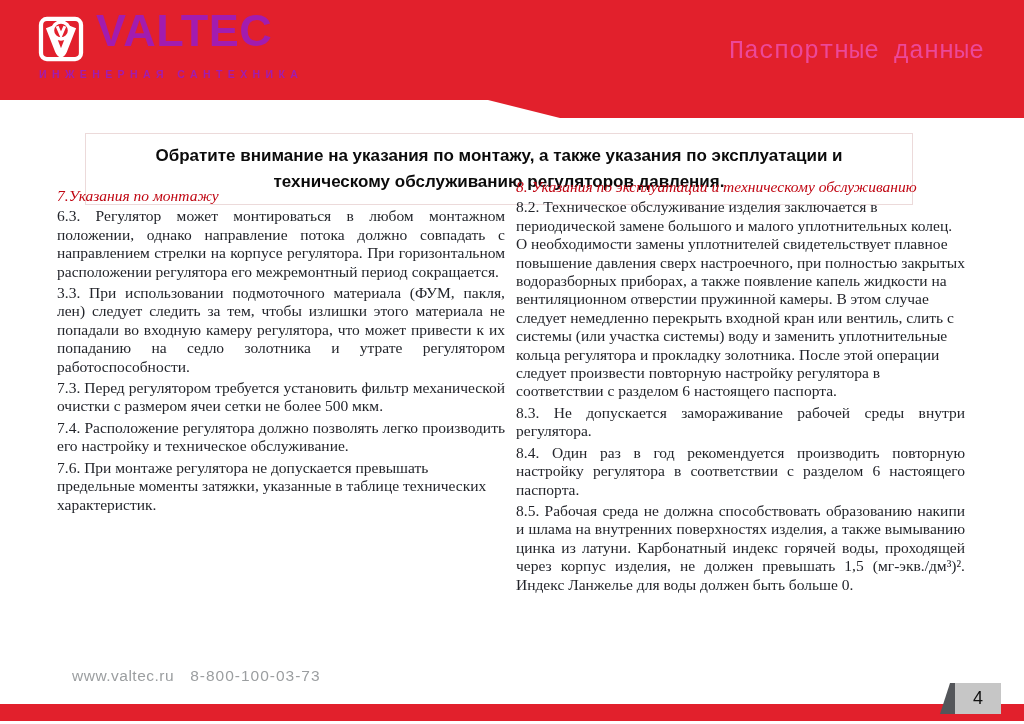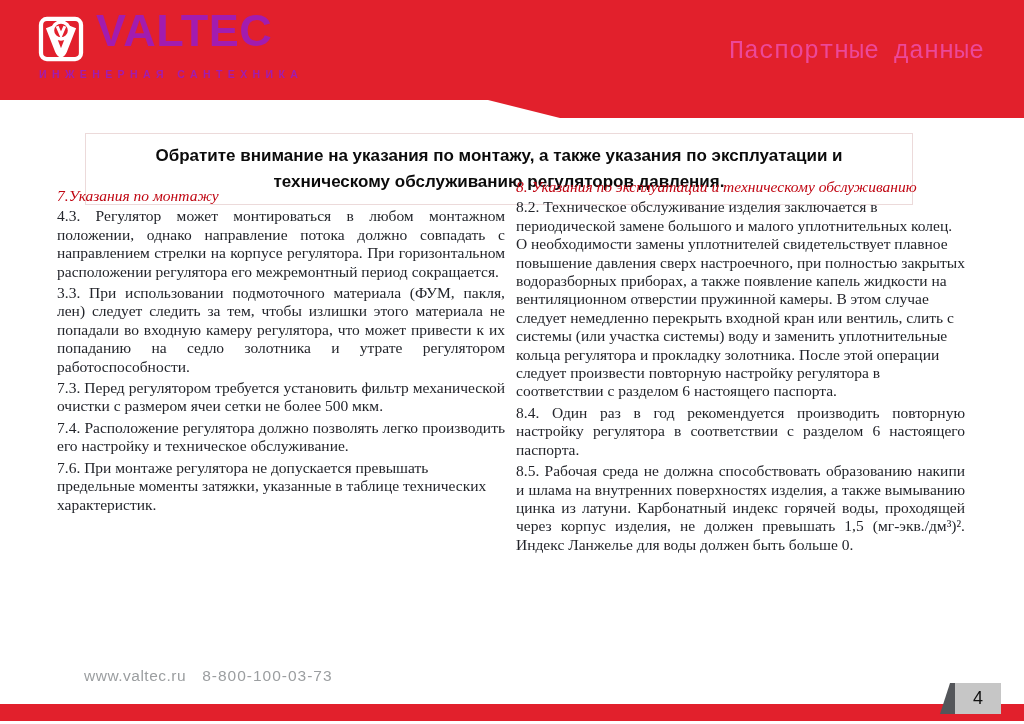--- a/index.html
+++ b/index.html
@@ -46,21 +46,21 @@
     margin:0 0 2px 0;font-size:15.5px;font-weight:normal;font-style:italic;
     color:#C00511;
   }
   .doc-col p{margin:0 0 3px 0;}
   .doc-col p.justify{text-align:justify;}
   .doc-col p.left{text-align:left;}
   .col-install{left:57px;top:187px;width:448px;}
   .col-operate{left:516px;top:178px;width:449px;}
   
   .footer-contacts{
-    position:absolute;left:84px;top:667px;
+    position:absolute;left:72px;top:667px;
     color:#9B9EA0;font-size:15.5px;letter-spacing:0.5px;
   }
   .footer-contacts .phone{margin-left:16px;letter-spacing:1px;}
   .bottom-bar{
     position:absolute;left:0;top:704px;width:1024px;height:17px;
     background:#E2202C;z-index:1;
   }
   .page-accent{
     position:absolute;left:945px;top:683px;width:16px;height:31px;
     background:#54565A;transform:skewX(-18deg);z-index:2;
@@ -93,30 +93,31 @@
   </div>
 
   <div class="slide-title">Паспортные данные</div>
 
   <div class="notice-box">
     <span>Обратите внимание на указания по монтажу, а также указания по эксплуатации и техническому обслуживанию регуляторов давления.</span>
   </div>
 
   <div class="doc-col col-install">
     <h3>7.Указания по монтажу</h3>
-    <p class="justify">4.3. Регулятор может монтироваться в любом монтажном положении, однако направление потока должно совпадать с направлением стрелки на корпусе регулятора. При горизонтальном расположении регулятора его межремонтный период сокращается.</p>
+    <p class="justify">6.3. Регулятор может монтироваться в любом монтажном положении, однако направление потока должно совпадать с направлением стрелки на корпусе регулятора. При горизонтальном расположении регулятора его межремонтный период сокращается.</p>
     <p class="justify">3.3. При использовании подмоточного материала (ФУМ, пакля, лен) следует следить за тем, чтобы излишки этого материала не попадали во входную камеру регулятора, что может привести к их попаданию на седло золотника и утрате регулятором работоспособности.</p>
     <p class="justify">7.3. Перед регулятором требуется установить фильтр механической очистки с размером ячеи сетки не более 500 мкм.</p>
     <p class="justify">7.4. Расположение регулятора должно позволять легко производить его настройку и техническое обслуживание.</p>
     <p class="left">7.6. При монтаже регулятора не допускается превышать предельные моменты затяжки, указанные в таблице технических характеристик.</p>
   </div>
 
   <div class="doc-col col-operate">
     <h3>8. Указания по эксплуатации и техническому обслуживанию</h3>
     <p class="left">8.2. Техническое обслуживание изделия заключается в периодической замене большого и малого уплотнительных колец. О необходимости замены уплотнителей свидетельствует плавное повышение давления сверх настроечного, при полностью закрытых водоразборных приборах, а также появление капель жидкости на вентиляционном отверстии пружинной камеры. В этом случае следует немедленно перекрыть входной кран или вентиль, слить с системы (или участка системы) воду и заменить уплотнительные кольца регулятора и прокладку золотника. После этой операции следует произвести повторную настройку регулятора в соответствии с разделом 6 настоящего паспорта.</p>
+    <p class="justify">8.3. Не допускается замораживание рабочей среды внутри регулятора.</p>
     <p class="justify">8.4. Один раз в год рекомендуется производить повторную настройку регулятора в соответствии с разделом 6 настоящего паспорта.</p>
     <p class="justify">8.5. Рабочая среда не должна способствовать образованию накипи и шлама на внутренних поверхностях изделия, а также вымыванию цинка из латуни. Карбонатный индекс горячей воды, проходящей через корпус изделия, не должен превышать 1,5 (мг-экв./дм³)². Индекс Ланжелье для воды должен быть больше 0.</p>
   </div>
 
   <div class="footer-contacts">
     <span class="site">www.valtec.ru</span><span class="phone">8-800-100-03-73</span>
   </div>
 
   <div class="bottom-bar"></div>
   <div class="page-accent"></div>

